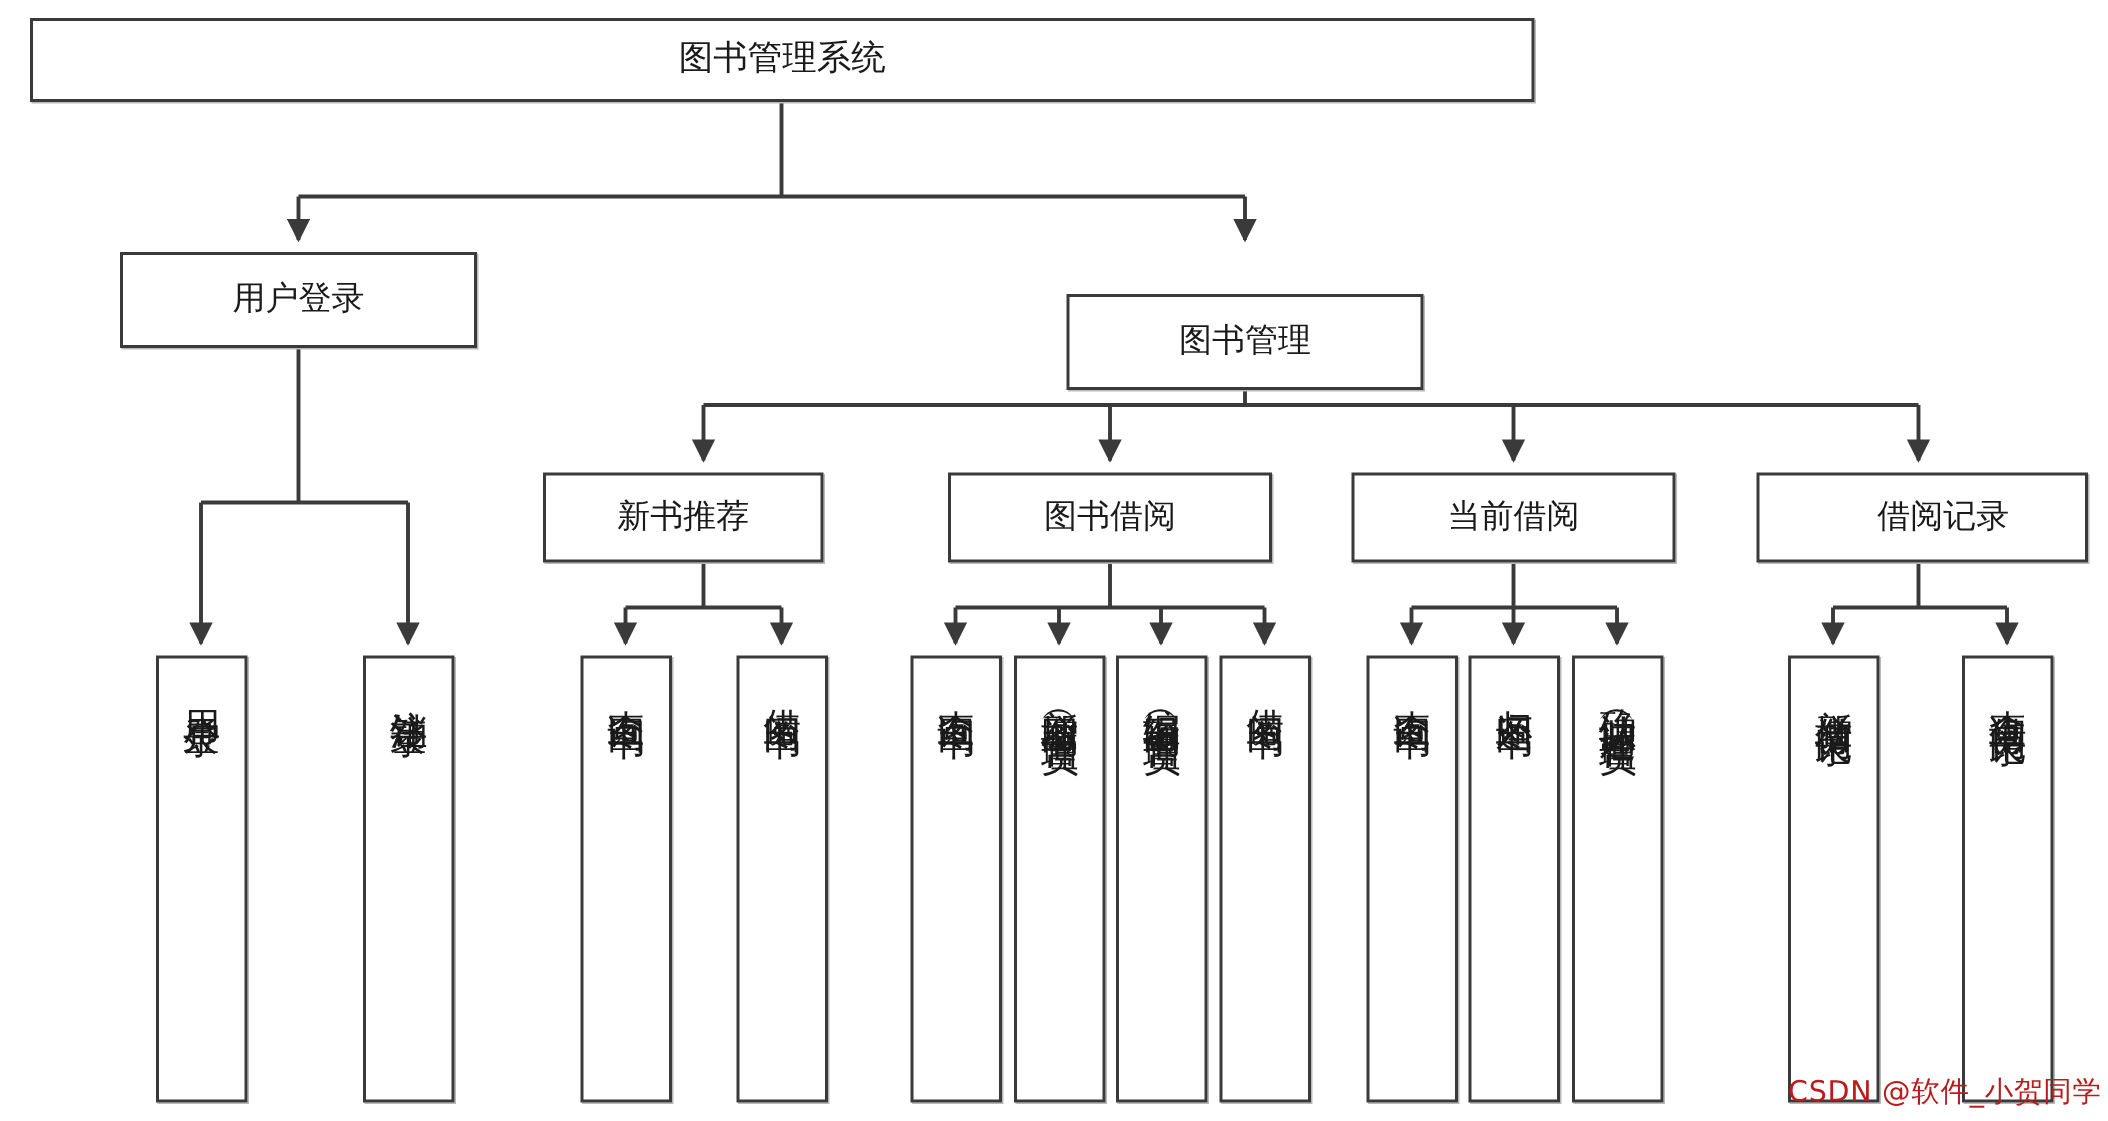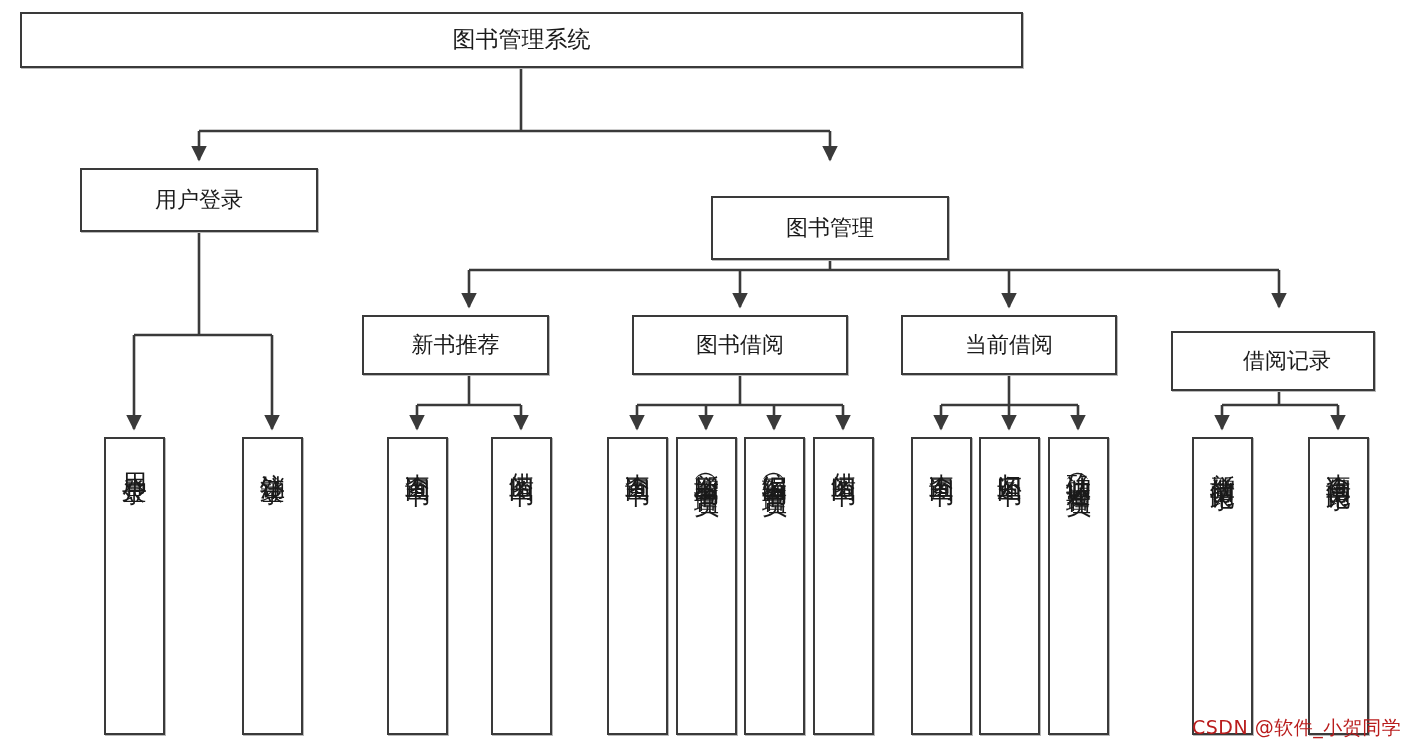--- a/index.html
+++ b/index.html
@@ -142,21 +142,21 @@
   </div>
 
   <div class="node horiz" style="left:632px; top:315px; width:216px; height:60px;">
     <span class="label">图书借阅</span>
   </div>
 
   <div class="node horiz" style="left:901px; top:315px; width:216px; height:60px;">
     <span class="label">当前借阅</span>
   </div>
 
-  <div class="node horiz" style="left:1171px; top:331px; width:204px; height:60px;padding-left:28px;">
+  <div class="node horiz" style="left:1171px; top:315px; width:221px; height:60px;padding-left:28px;">
     <span class="label">借阅记录</span>
   </div>
 
   <div class="node vert" style="left:104px; top:437px; width:61px; height:298px;">
     <span class="label">用户登录</span>
   </div>
 
   <div class="node vert" style="left:242px; top:437px; width:61px; height:298px;">
     <span class="label">注销登录</span>
   </div>

